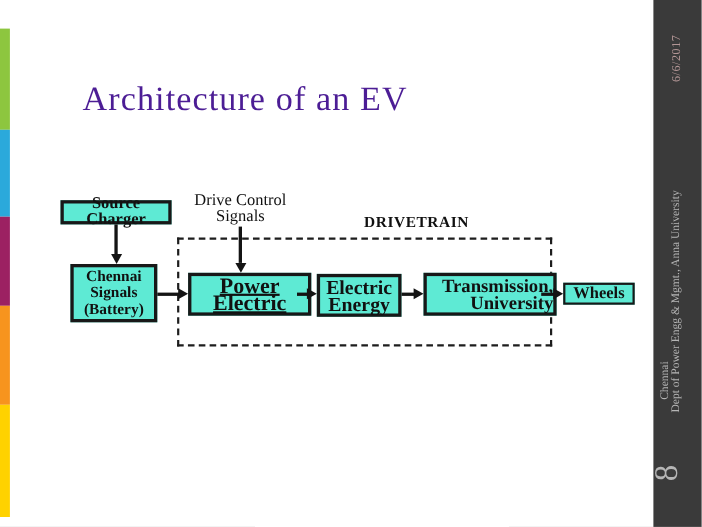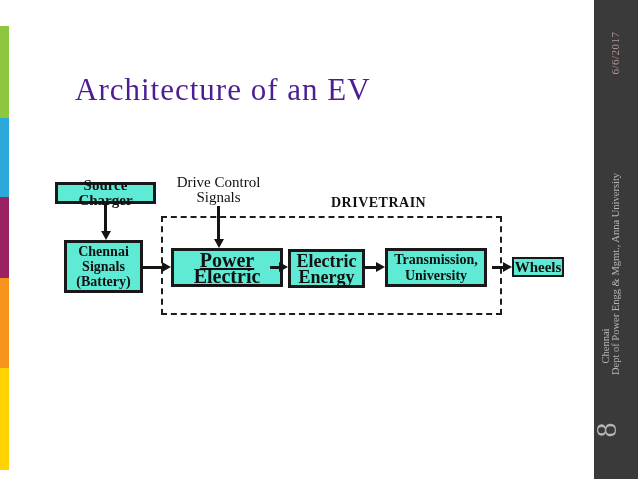--- a/index.html
+++ b/index.html
@@ -32,22 +32,22 @@
   .dbox{
     position:absolute;border:3px solid #181818;background:#5eead4;
     display:flex;flex-direction:column;align-items:center;justify-content:center;
     color:#111;font-weight:bold;text-align:center;
   }
   .dbox .ln{display:block;}
   .box-source-charger{left:55px;top:182px;width:101px;height:22px;font-size:15px;line-height:15px;}
   .box-energy{left:64px;top:240px;width:79px;height:53px;font-size:14px;line-height:15px;}
   .box-power{left:171px;top:248px;width:112px;height:39px;font-size:20px;line-height:16px;text-decoration:underline;}
   .box-electric{left:288px;top:249px;width:77px;height:39px;font-size:18px;line-height:16px;}
-  .box-transmission{left:385px;top:248px;width:102px;height:39px;font-size:14px;line-height:16px;}
-  .box-wheels{left:512px;top:257px;width:52px;height:20px;border-width:2px;font-size:15px;line-height:14px;}
+  .box-transmission{left:385px;top:248px;width:121px;height:39px;font-size:17px;line-height:16px;align-items:flex-end;}
+  .box-wheels{left:512px;top:257px;width:65px;height:20px;border-width:2px;font-size:15px;line-height:14px;}
 
   
   .lbl-drive{
     position:absolute;left:170px;top:175px;width:97px;
     font-size:15px;line-height:15px;font-weight:normal;color:#111;text-align:center;
   }
   .lbl-drivetrain{
     position:absolute;left:331px;top:195px;
     font-size:14px;font-weight:bold;color:#111;letter-spacing:0.5px;white-space:nowrap;
   }

